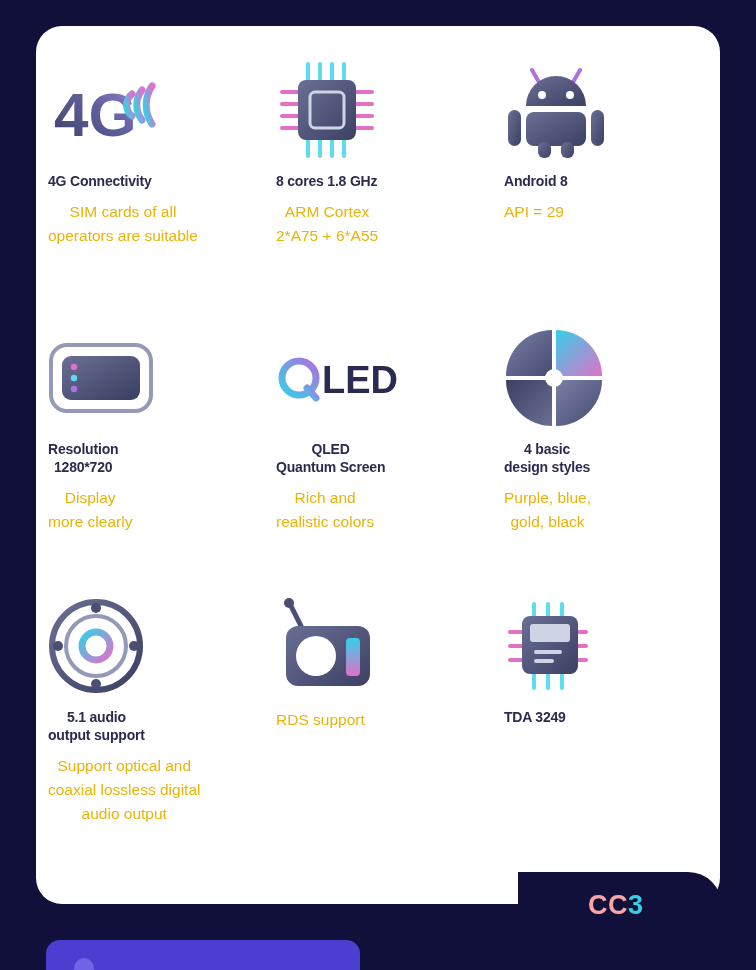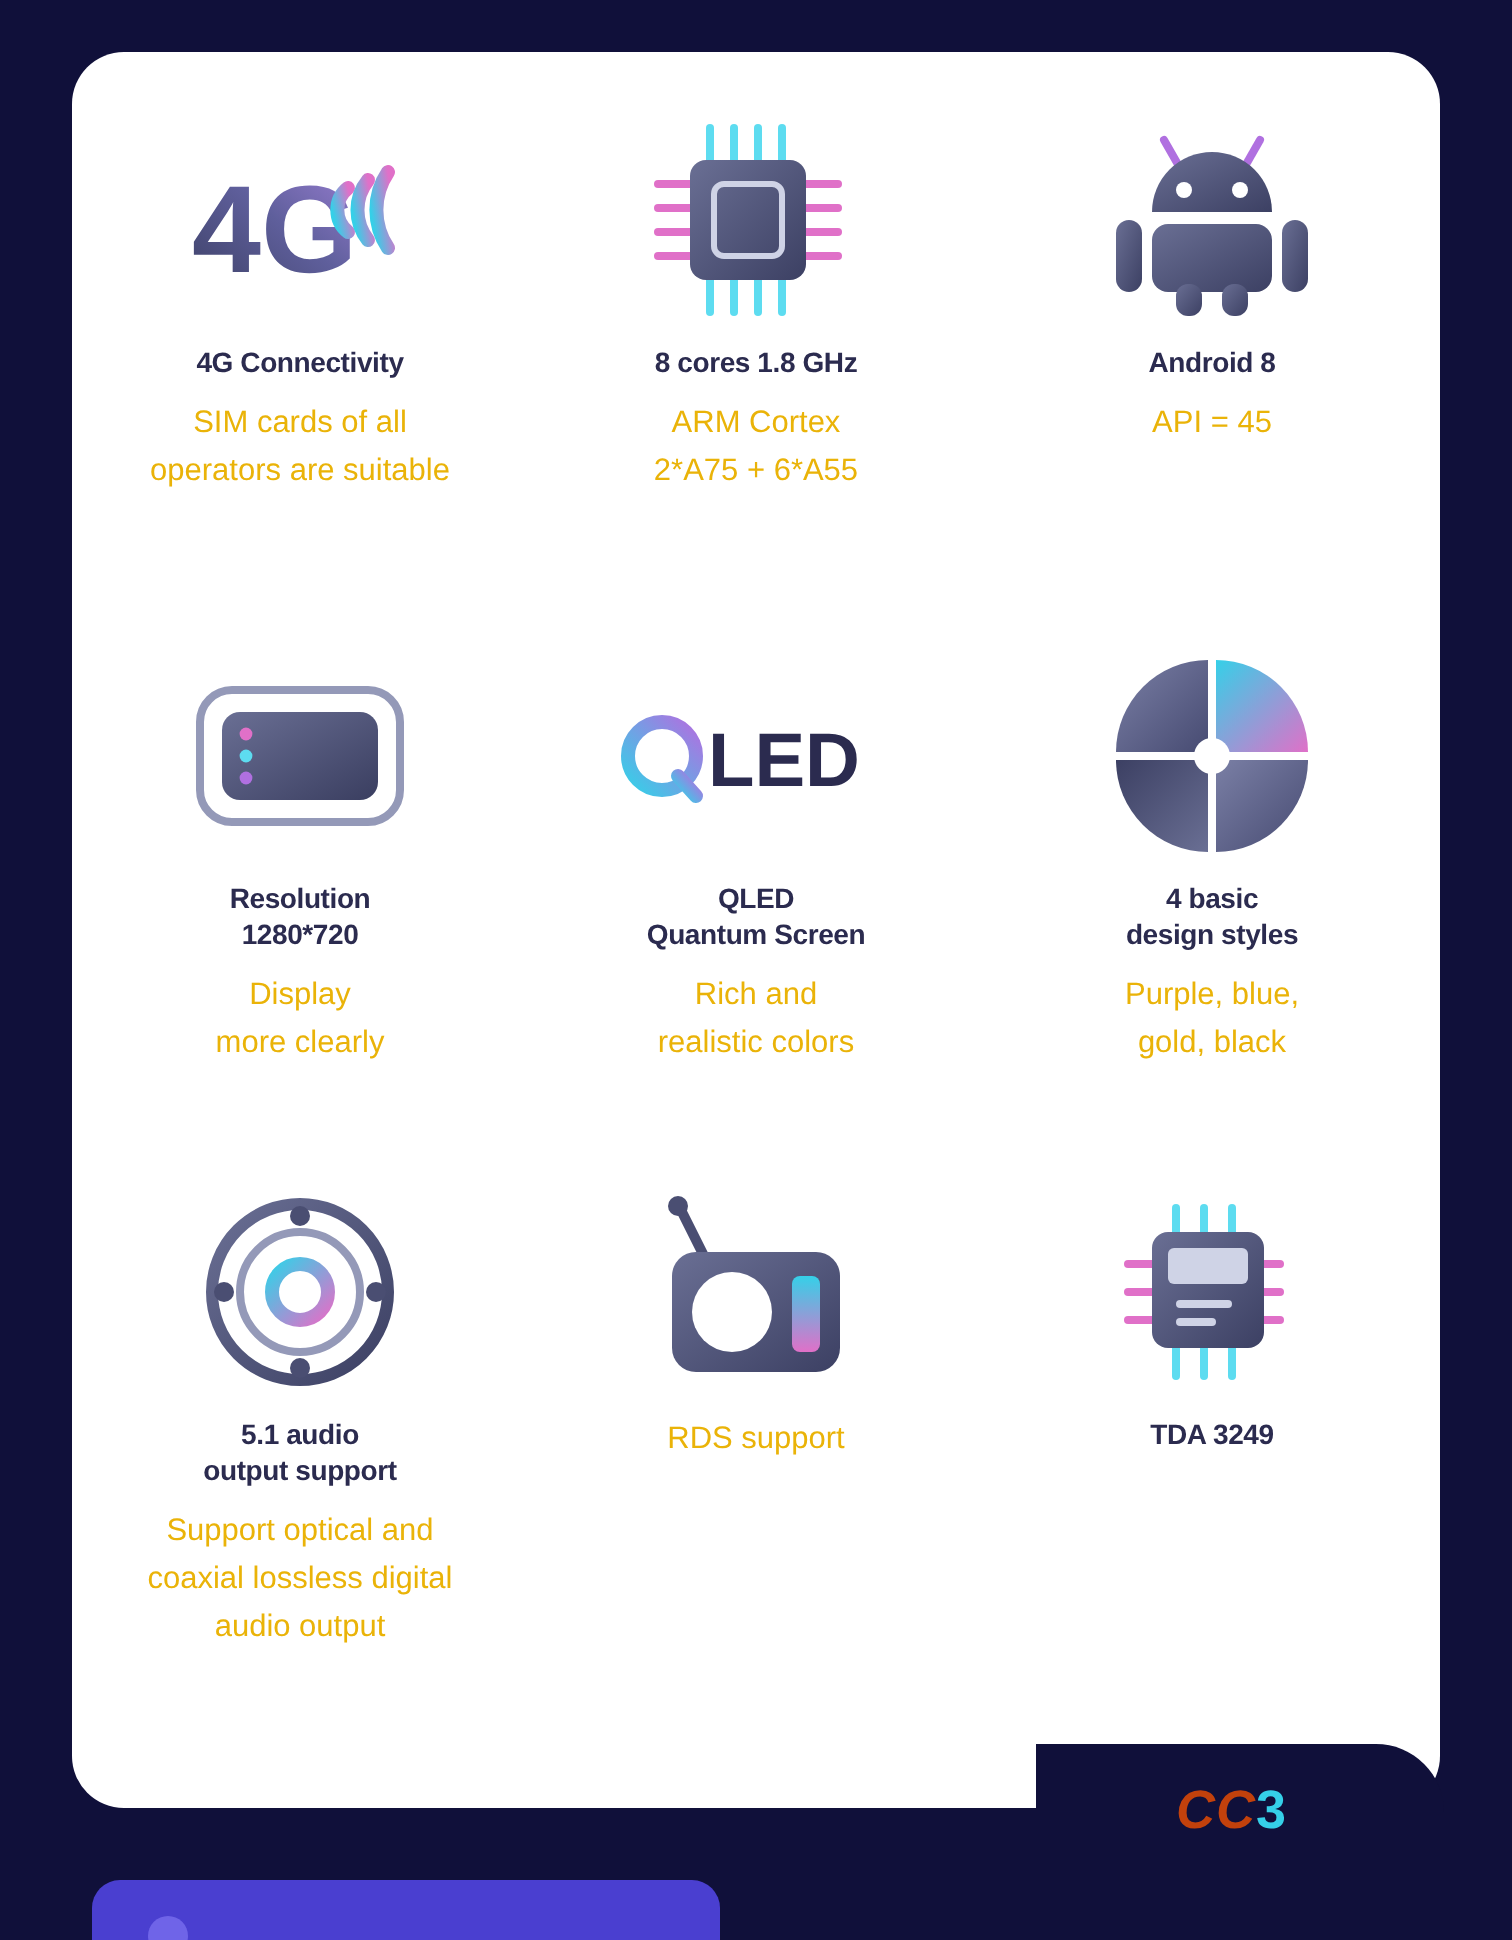--- a/index.html
+++ b/index.html
@@ -54,21 +54,21 @@
     height: 878px;
     display: grid;
     grid-template-columns: repeat(3, 1fr);
     grid-template-rows: 268px 268px 268px;
     padding-top: 28px;
     box-sizing: border-box;
   }
   .cell {
     display: flex;
     flex-direction: column;
-    align-items: center;
+    align-items: flex-start;
     text-align: center;
     padding: 0 12px;
     box-sizing: border-box;
   }
   .icon-wrap {
     height: 112px;
     display: flex;
     align-items: center;
     justify-content: center;
     margin-bottom: 6px;
@@ -89,21 +89,21 @@
     font-weight: 400;
   }
   .logo {
     position: absolute;
     left: 588px;
     top: 890px;
     font-size: 27px;
     font-weight: bold;
     letter-spacing: 0.5px;
   }
-  .logo .cc { color: #c2410c; font-style: italic; }
+  .logo .cc { color: #fca5a5; }
   .logo .three { color: #35d0e8; }
 
   .bottom-bar {
     position: absolute;
     left: 46px;
     top: 940px;
     width: 314px;
     height: 46px;
     background: #4a3fd0;
     border-radius: 14px;
@@ -205,21 +205,21 @@
           <circle cx="38" cy="33" r="4" fill="#ffffff"></circle>
           <circle cx="66" cy="33" r="4" fill="#ffffff"></circle>
           <rect x="22" y="50" width="60" height="34" rx="8" fill="url(#gdroid)"></rect>
           <rect x="4" y="48" width="13" height="36" rx="6.5" fill="url(#gdroid)"></rect>
           <rect x="87" y="48" width="13" height="36" rx="6.5" fill="url(#gdroid)"></rect>
           <rect x="34" y="80" width="13" height="16" rx="6" fill="url(#gdroid)"></rect>
           <rect x="57" y="80" width="13" height="16" rx="6" fill="url(#gdroid)"></rect>
         </svg>
       </div>
       <p class="cell-title">Android 8</p>
-      <p class="cell-sub">API = 45</p>
+      <p class="cell-sub">API = 29</p>
     </div>
 
     <div class="cell">
       <div class="icon-wrap">
         <svg width="106" height="78" viewBox="0 0 106 78">
           <defs>
             <linearGradient id="gscreen" x1="0" y1="0" x2="1" y2="1">
               <stop offset="0%" stop-color="#6a6f94"></stop>
               <stop offset="100%" stop-color="#3a3e60"></stop>
             </linearGradient>

